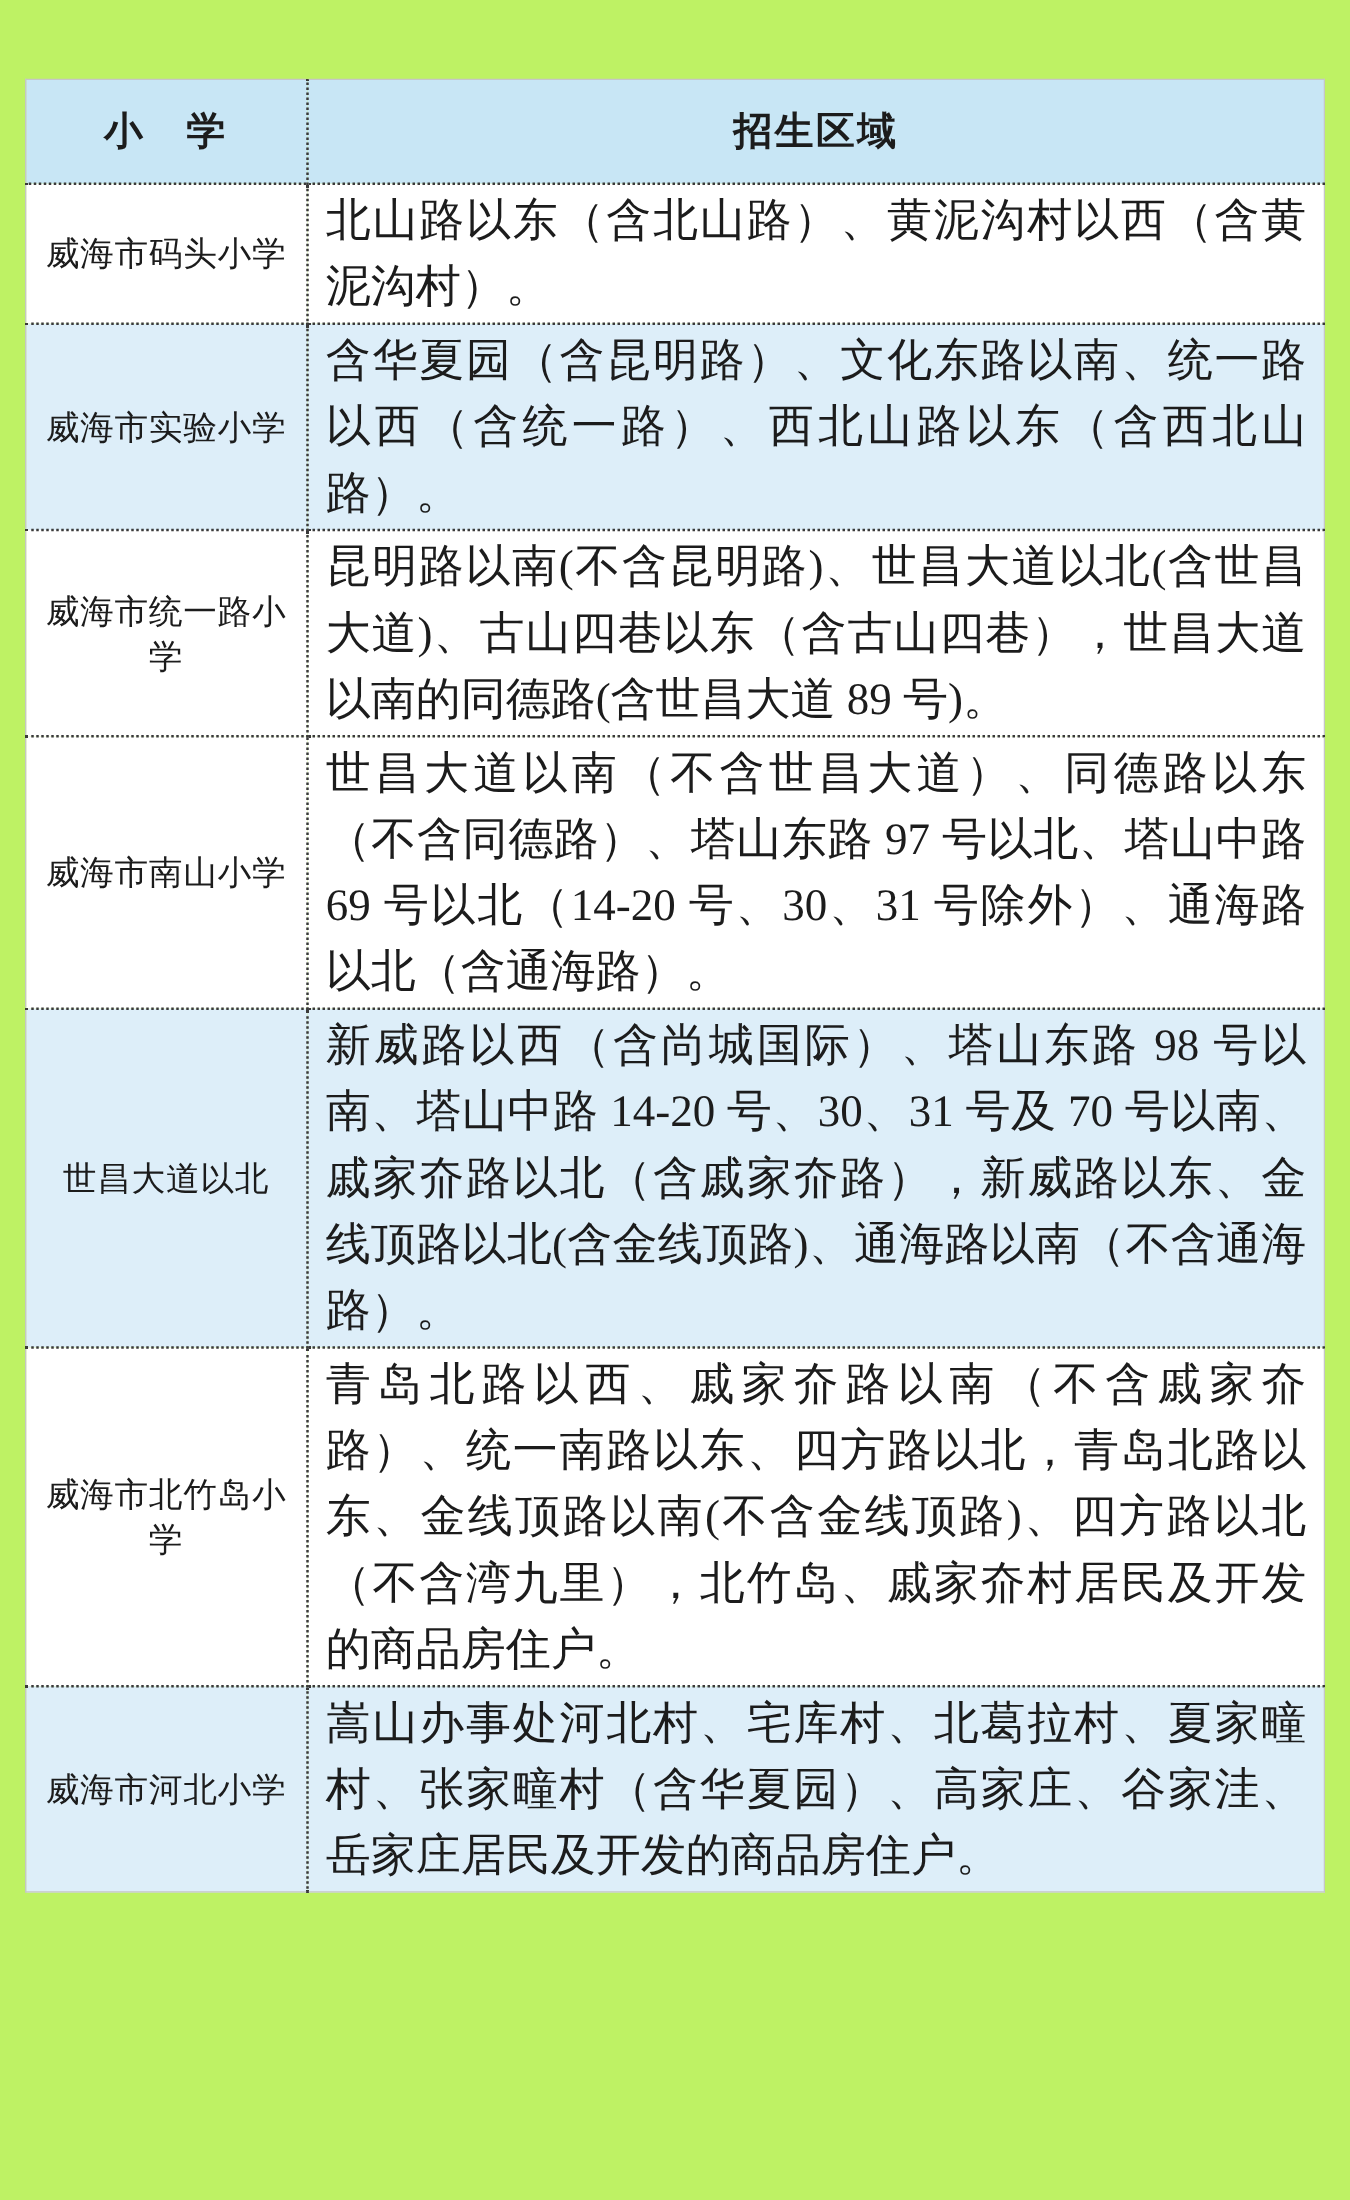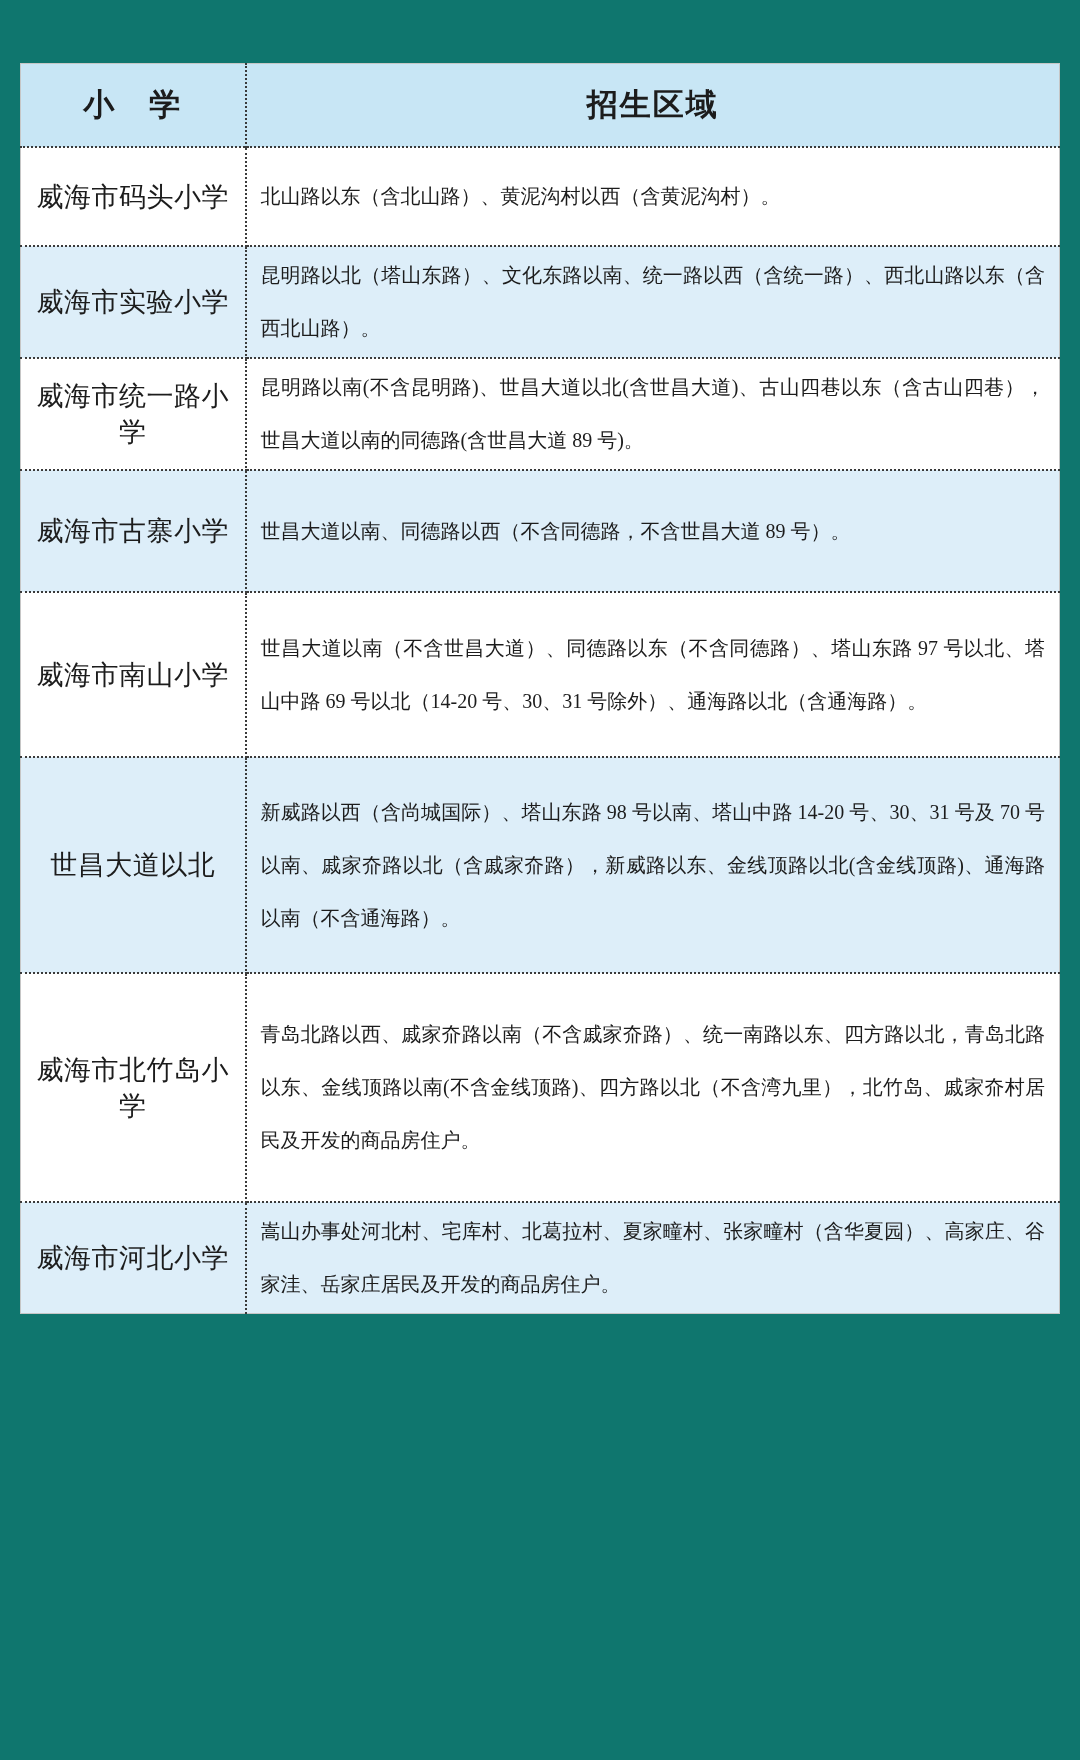--- a/index.html
+++ b/index.html
@@ -8,21 +8,21 @@
     background: #ffffff;
     width: 1080px;
     height: 1760px;
     overflow: hidden;
     font-family: "Liberation Serif", "DejaVu Serif", serif;
   }
   .page {
     position: relative;
     width: 1080px;
     height: 1760px;
-    background: #0f766e;
+    background: #bef264;
   }
   .table-wrap {
     position: absolute;
     left: 20px;
     top: 63px;
     width: 1040px;
   }
   table.enroll {
     border-collapse: collapse;
     width: 100%;
@@ -49,21 +49,21 @@
     letter-spacing: 2px;
   }
   td.school {
     text-align: center;
     font-size: 27px;
     padding: 0 2px;
     letter-spacing: 0.5px;
     margin-left: 16px;
   }
   td.district {
-    font-size: 20px;
+    font-size: 36px;
     line-height: 53px;
     padding: 2px 14px;
     text-align: justify;
     text-justify: inter-ideograph;
   }
   tr.alt td { background: #ddeef9; }
   tr.plain td { background: #ffffff; }
   thead th { background: #c8e6f5; }
 </style>
 </head>
@@ -82,29 +82,25 @@
           <th>招生区域</th>
         </tr>
       </thead>
       <tbody>
           <tr class="plain" style="height: 99px;">
             <td class="school">威海市码头小学</td>
             <td class="district">北山路以东（含北山路）、黄泥沟村以西（含黄泥沟村）。</td>
           </tr>
           <tr class="alt" style="height: 110px;">
             <td class="school">威海市实验小学</td>
-            <td class="district">昆明路以北（塔山东路）、文化东路以南、统一路以西（含统一路）、西北山路以东（含西北山路）。</td>
+            <td class="district">含华夏园（含昆明路）、文化东路以南、统一路以西（含统一路）、西北山路以东（含西北山路）。</td>
           </tr>
           <tr class="plain" style="height: 106px;">
             <td class="school">威海市统一路小学</td>
             <td class="district">昆明路以南(不含昆明路)、世昌大道以北(含世昌大道)、古山四巷以东（含古山四巷），世昌大道以南的同德路(含世昌大道 89 号)。</td>
-          </tr>
-          <tr class="alt" style="height: 122px;">
-            <td class="school">威海市古寨小学</td>
-            <td class="district">世昌大道以南、同德路以西（不含同德路，不含世昌大道 89 号）。</td>
           </tr>
           <tr class="plain" style="height: 165px;">
             <td class="school">威海市南山小学</td>
             <td class="district">世昌大道以南（不含世昌大道）、同德路以东（不含同德路）、塔山东路 97 号以北、塔山中路 69 号以北（14-20 号、30、31 号除外）、通海路以北（含通海路）。</td>
           </tr>
           <tr class="alt" style="height: 216px;">
             <td class="school">世昌大道以北</td>
             <td class="district">新威路以西（含尚城国际）、塔山东路 98 号以南、塔山中路 14-20 号、30、31 号及 70 号以南、戚家夼路以北（含戚家夼路），新威路以东、金线顶路以北(含金线顶路)、通海路以南（不含通海路）。</td>
           </tr>
           <tr class="plain" style="height: 229px;">

